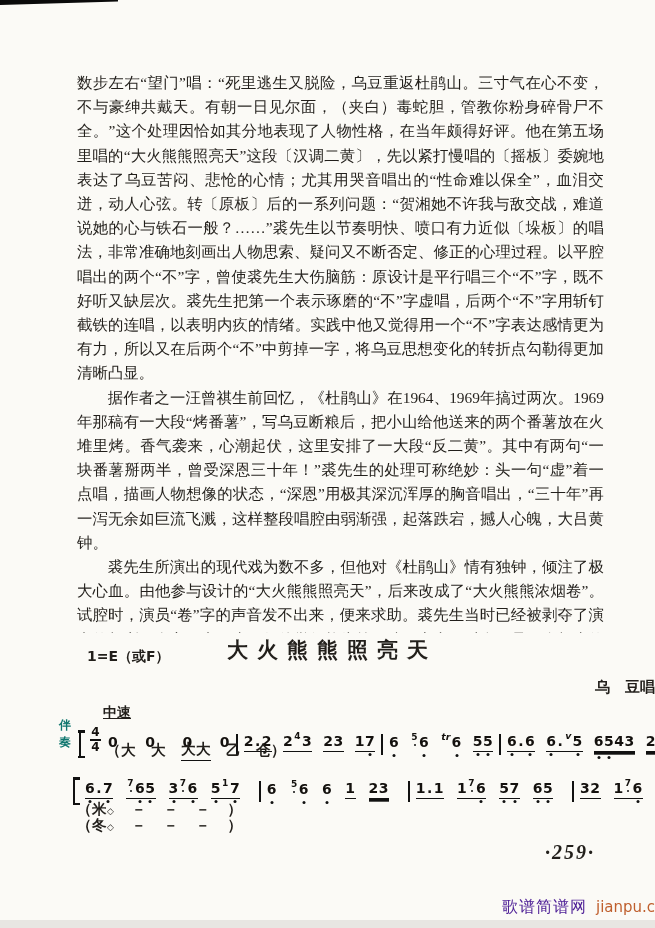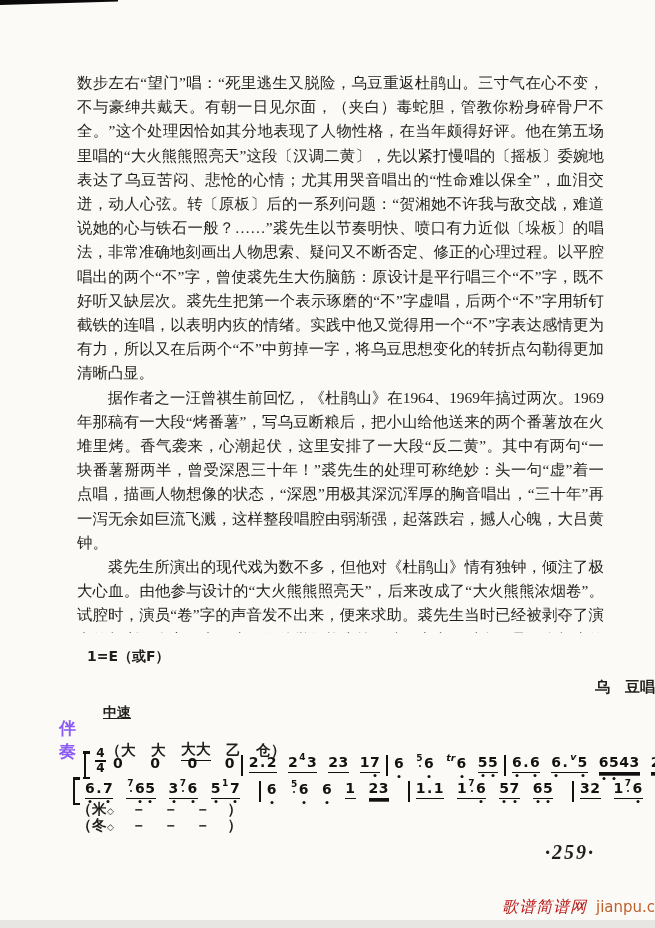--- a/index.html
+++ b/index.html
@@ -13,22 +13,22 @@
   .song-title{position:absolute;top:636px;left:0;width:100%;text-align:center;font-size:21px;
         font-weight:700;letter-spacing:9px;text-indent:9px;}
   .singer{position:absolute;top:678px;left:0;width:100%;text-align:right;font-size:15px;font-weight:600;}
   .key-sig{position:absolute;left:87px;top:648px;font-family:"DejaVu Sans","Liberation Sans",sans-serif;
         font-weight:700;font-size:14px;}
   .tempo{position:absolute;left:103px;top:704px;font-size:14px;font-weight:700;text-decoration:underline;}
   .music-sys{position:absolute;display:flex;align-items:flex-end;
         font-family:"DejaVu Sans","Liberation Sans",sans-serif;font-weight:700;font-size:14px;color:#14110e;}
   .sys1{left:59px;top:717px;}
   .sys2{left:73px;top:777px;}
-  .part-label{font-family:"Liberation Serif","DejaVu Serif",serif;font-size:17px;font-weight:700;
-        margin-right:5px;margin-bottom:10px;color:#8b5cf6;}
+  .part-label{font-family:"Liberation Serif","DejaVu Serif",serif;font-size:12px;font-weight:700;
+        margin-right:5px;margin-bottom:1px;color:#0f766e;}
   .bracket{width:7px;height:28px;border-left:2.5px solid #111;position:relative;margin-right:3px;
         align-self:flex-end;margin-bottom:-6px;}
   .bracket::before,.bracket::after{content:'';position:absolute;left:-2.5px;width:7px;height:2.5px;background:#111;}
   .bracket::before{top:0}.bracket::after{bottom:0}
   .timesig{display:flex;flex-direction:column;align-items:center;font-size:12px;line-height:10px;
         margin:0 7px 0 2px;align-self:flex-end;margin-bottom:0;}
   .timesig .tbar{width:11px;height:1.6px;background:#111;margin:1.5px 0;}
   .measures{display:flex;align-items:flex-end;}
   .measure{display:flex;align-items:flex-end;}
   .measure .cell{margin-right:11px;}
@@ -52,36 +52,37 @@
   .perc .cell{padding-bottom:1px;}
   .perc1{left:106px;top:740px;}
   .perc1 .cell{margin-right:15px;}
   .perc2{left:77px;}
   .p2a{top:800px;}
   .p2b{top:816px;}
   .perc2 .cell{margin-right:17px;}
   .page-number{position:absolute;left:545px;top:841px;font-size:20px;font-style:italic;font-weight:700;
         letter-spacing:2px;}
   .watermark{position:absolute;left:502px;top:897px;font-size:16px;white-space:nowrap;}
-  .wm-site{color:#b91c1c;letter-spacing:1px;font-style:italic;}
+  .wm-site{color:#4c1d95;letter-spacing:1px;}
   .wm-url{color:#bf5f2d;margin-left:5px;font-family:"DejaVu Sans","Liberation Sans",sans-serif;font-size:15px;}
 </style>
 </head>
 <body>
 
 <div class="page">
   <div class="artifact"></div>
 
   <div class="text-block">
     <p class="para">数步左右“望门”唱：“死里逃生又脱险，乌豆重返杜鹃山。三寸气在心不变，不与豪绅共戴天。有朝一日见尔面，（夹白）毒蛇胆，管教你粉身碎骨尸不全。”这个处理因恰如其分地表现了人物性格，在当年颇得好评。他在第五场里唱的“大火熊熊照亮天”这段〔汉调二黄〕，先以紧打慢唱的〔摇板〕委婉地表达了乌豆苦闷、悲怆的心情；尤其用哭音唱出的“性命难以保全”，血泪交迸，动人心弦。转〔原板〕后的一系列问题：“贺湘她不许我与敌交战，难道说她的心与铁石一般？……”裘先生以节奏明快、喷口有力近似〔垛板〕的唱法，非常准确地刻画出人物思索、疑问又不断否定、修正的心理过程。以平腔唱出的两个“不”字，曾使裘先生大伤脑筋：原设计是平行唱三个“不”字，既不好听又缺层次。裘先生把第一个表示琢磨的“不”字虚唱，后两个“不”字用斩钉截铁的连唱，以表明内疚的情绪。实践中他又觉得用一个“不”字表达感情更为有力，所以又在后两个“不”中剪掉一字，将乌豆思想变化的转折点勾勒得更加清晰凸显。</p>
     <p class="para indent">据作者之一汪曾祺生前回忆，《杜鹃山》在1964、1969年搞过两次。1969年那稿有一大段“烤番薯”，写乌豆断粮后，把小山给他送来的两个番薯放在火堆里烤。香气袭来，心潮起伏，这里安排了一大段“反二黄”。其中有两句“一块番薯掰两半，曾受深恩三十年！”裘先生的处理可称绝妙：头一句“虚”着一点唱，描画人物想像的状态，“深恩”用极其深沉浑厚的胸音唱出，“三十年”再一泻无余如巨流飞溅，这样整段唱腔由弱渐强，起落跌宕，撼人心魄，大吕黄钟。</p>
     <p class="para indent">裘先生所演出的现代戏为数不多，但他对《杜鹃山》情有独钟，倾注了极大心血。由他参与设计的“大火熊熊照亮天”，后来改成了“大火熊熊浓烟卷”。试腔时，演员“卷”字的声音发不出来，便来求助。裘先生当时已经被剥夺了演出的权利，身心压力巨大，但他觉得能为第三稿尽点力，对自己是一个极大的安慰，为此连续几天反复琢磨后才小心翼翼地指出：“你只要把舌尖从后往前推，声音就出来了。”演员一试，果然效果奇佳。</p>
 
   </div>
 
+  <div class="song-title">大火熊熊照亮天</div>
   <div class="singer">乌　豆唱</div>
   <div class="key-sig">1=E（或F）</div>
   <div class="tempo">中速</div>
 
   <div class="music-sys sys1">
     <span class="part-label">伴奏</span>
     <span class="bracket"></span>
     <span class="timesig">
       <span>4</span>
       <span class="tbar"></span>

